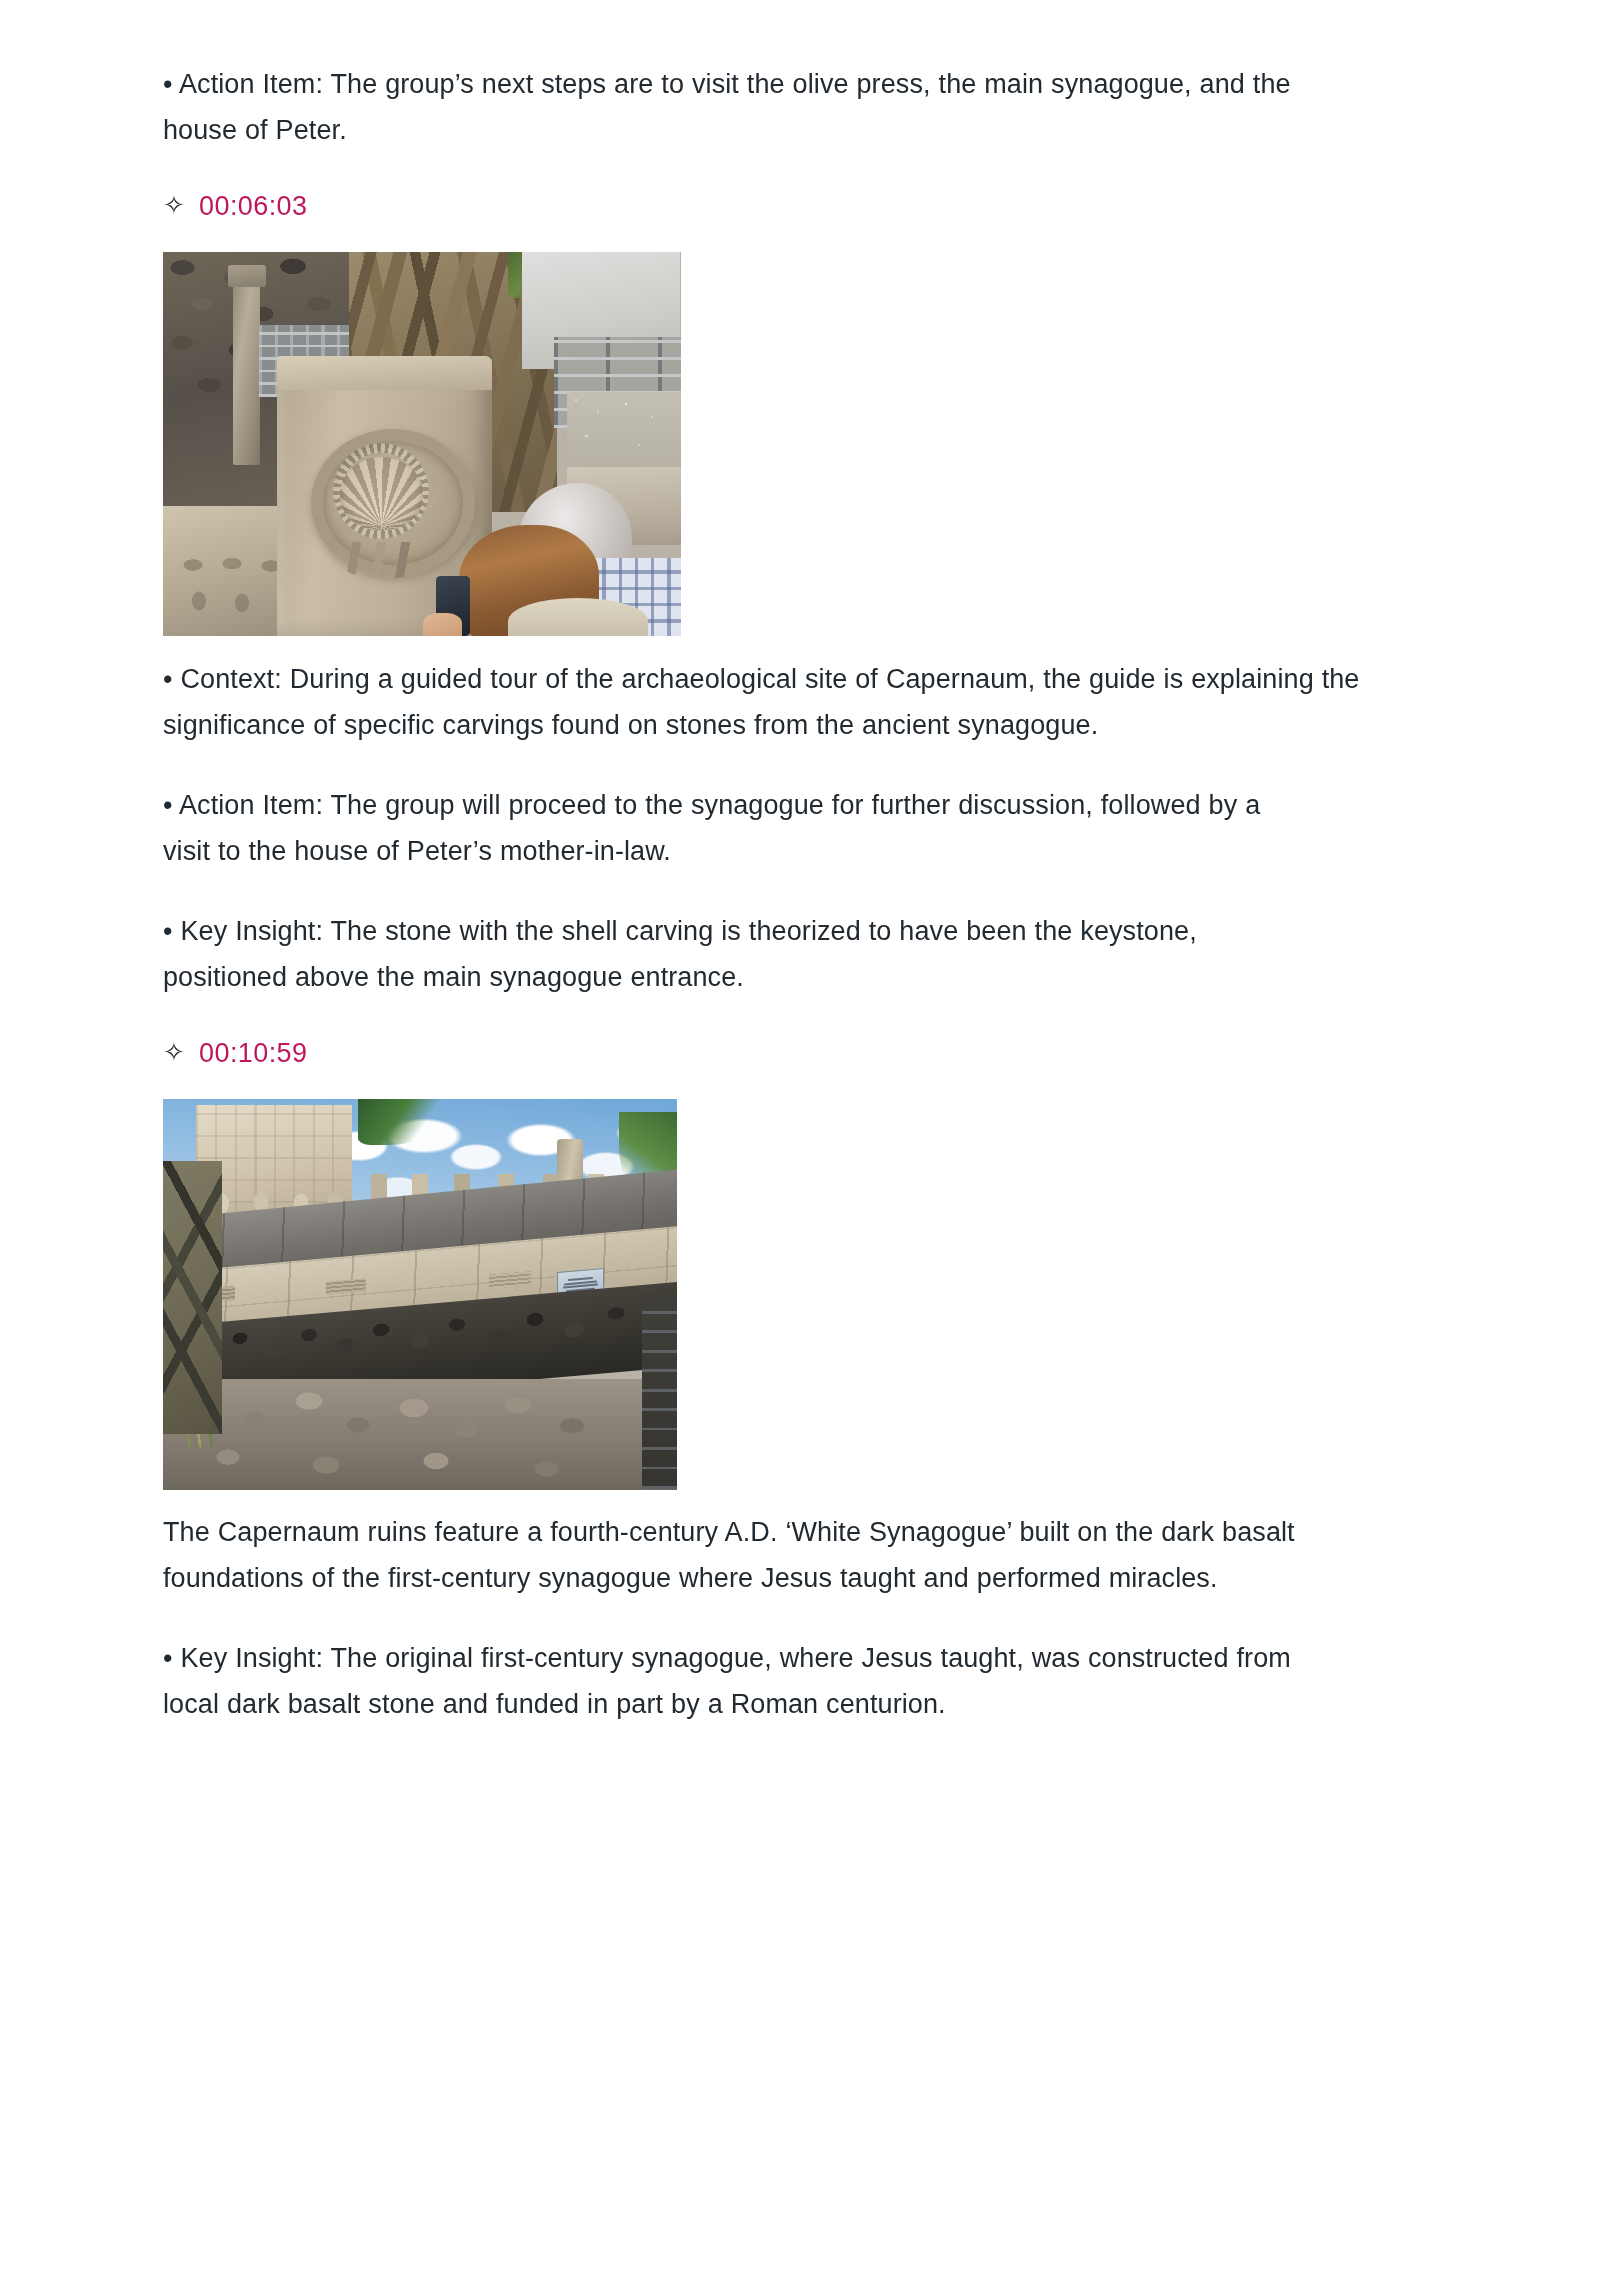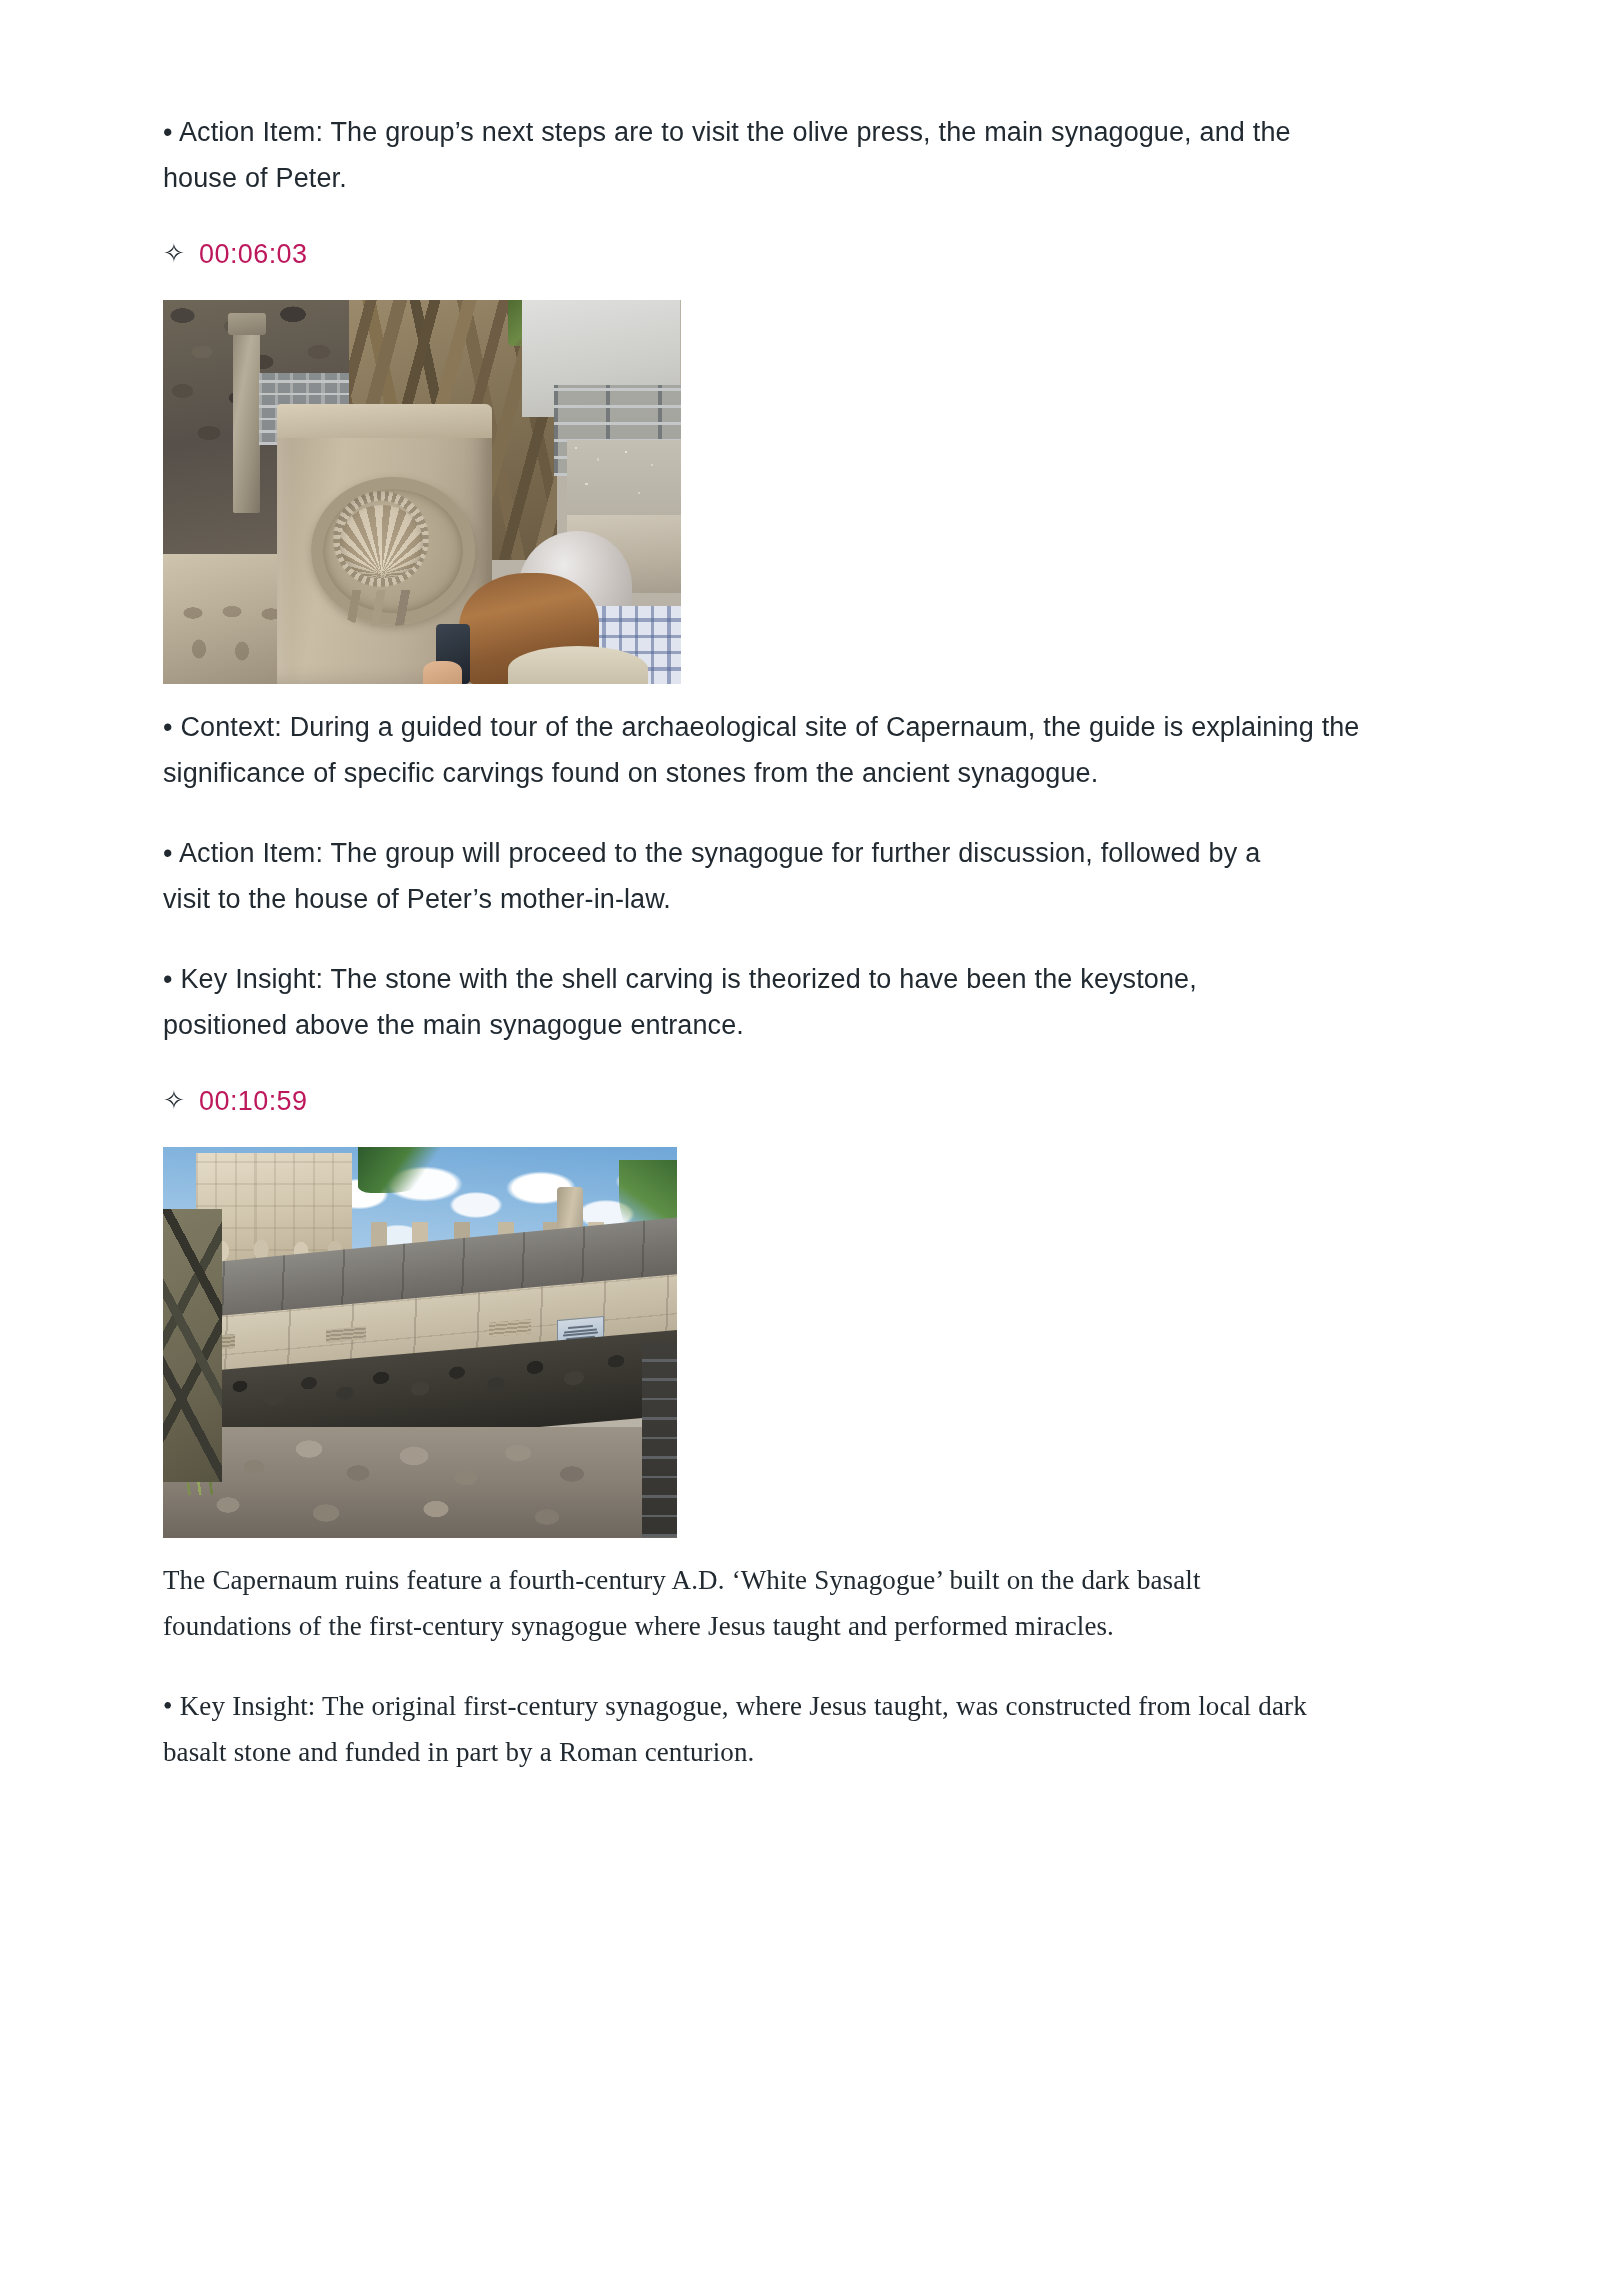--- a/index.html
+++ b/index.html
@@ -14,42 +14,42 @@
     color: #222a31;
     -webkit-font-smoothing: antialiased;
   }
 
   .page {
     position: relative;
     width: 1617px;
     height: 2284px;
     background: #ffffff;
     box-sizing: border-box;
-    padding: 109px 163px 0 163px;
+    padding: 61px 163px 0 163px;
   }
 
   .doc-body {
     width: 1289px;
   }
 
   p.para {
     margin: 0 0 34px 0;
     font-size: 27px;
     line-height: 46px;
     color: #222a31;
     font-weight: 400;
     letter-spacing: 0.1px;
     word-spacing: 0.3px;
   }
 
   p.para.narrow-1 { width: 1146px; }
   p.para.narrow-2 { width: 1224px; }
   p.para.narrow-3 { width: 1107px; }
   p.para.narrow-4 { width: 1152px; }
-  p.para.narrow-5 { width: 1172px; font-family: Liberation Serif, serif; }
+  p.para.narrow-5 { width: 1172px; }
 
   .timestamp-row {
     display: flex;
     align-items: baseline;
     gap: 14.3px;
     margin: 0 0 27px 0;
   }
   .sparkle-icon {
     font-size: 26px;
     line-height: 38px;

